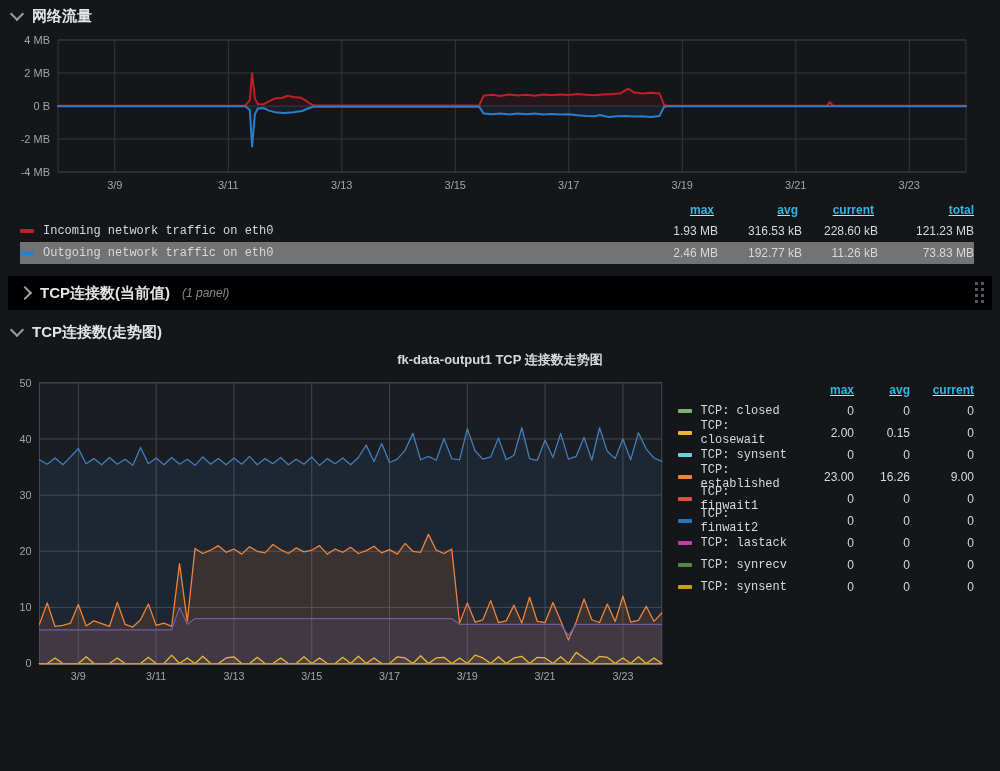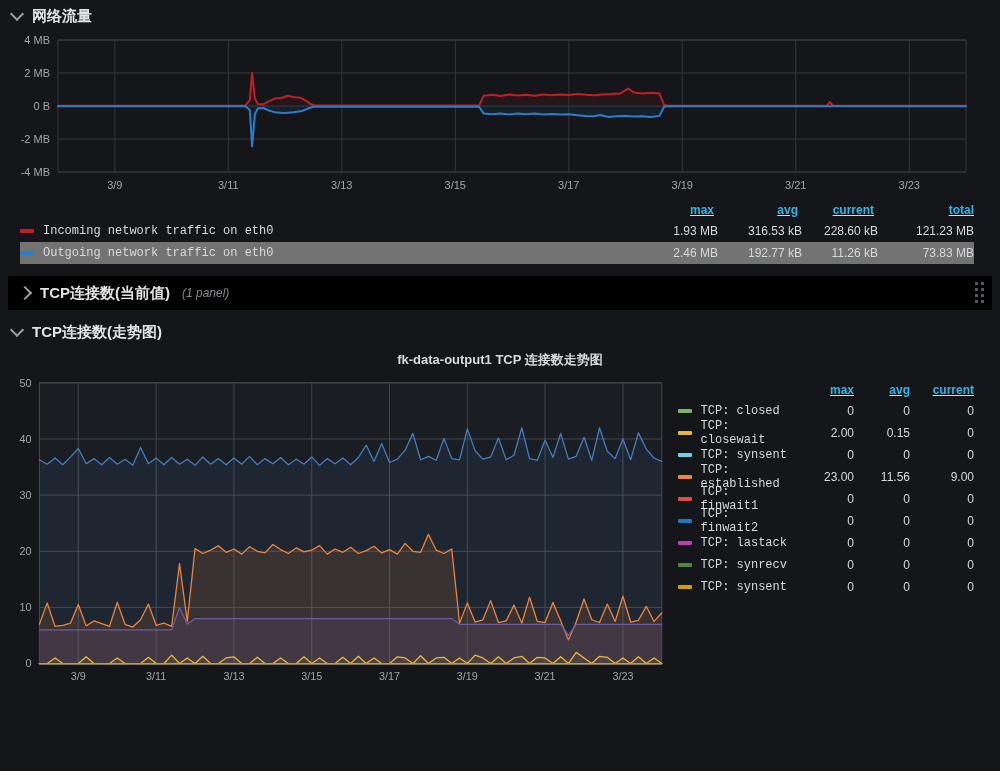--- a/index.html
+++ b/index.html
@@ -202,21 +202,21 @@
             <span class="swatch" style="background:#6ED0E0"></span>
             <span class="lname">TCP: synsent</span>
             <span class="lcol" style="width:62px">0</span>
             <span class="lcol" style="width:56px">0</span>
             <span class="lcol" style="width:64px">0</span>
           </div>
           <div class="lrow">
             <span class="swatch" style="background:#EF843C"></span>
             <span class="lname">TCP: established</span>
             <span class="lcol" style="width:62px">23.00</span>
-            <span class="lcol" style="width:56px">11.56</span>
+            <span class="lcol" style="width:56px">16.26</span>
             <span class="lcol" style="width:64px">9.00</span>
           </div>
           <div class="lrow">
             <span class="swatch" style="background:#E24D42"></span>
             <span class="lname">TCP: finwait1</span>
             <span class="lcol" style="width:62px">0</span>
             <span class="lcol" style="width:56px">0</span>
             <span class="lcol" style="width:64px">0</span>
           </div>
           <div class="lrow">

